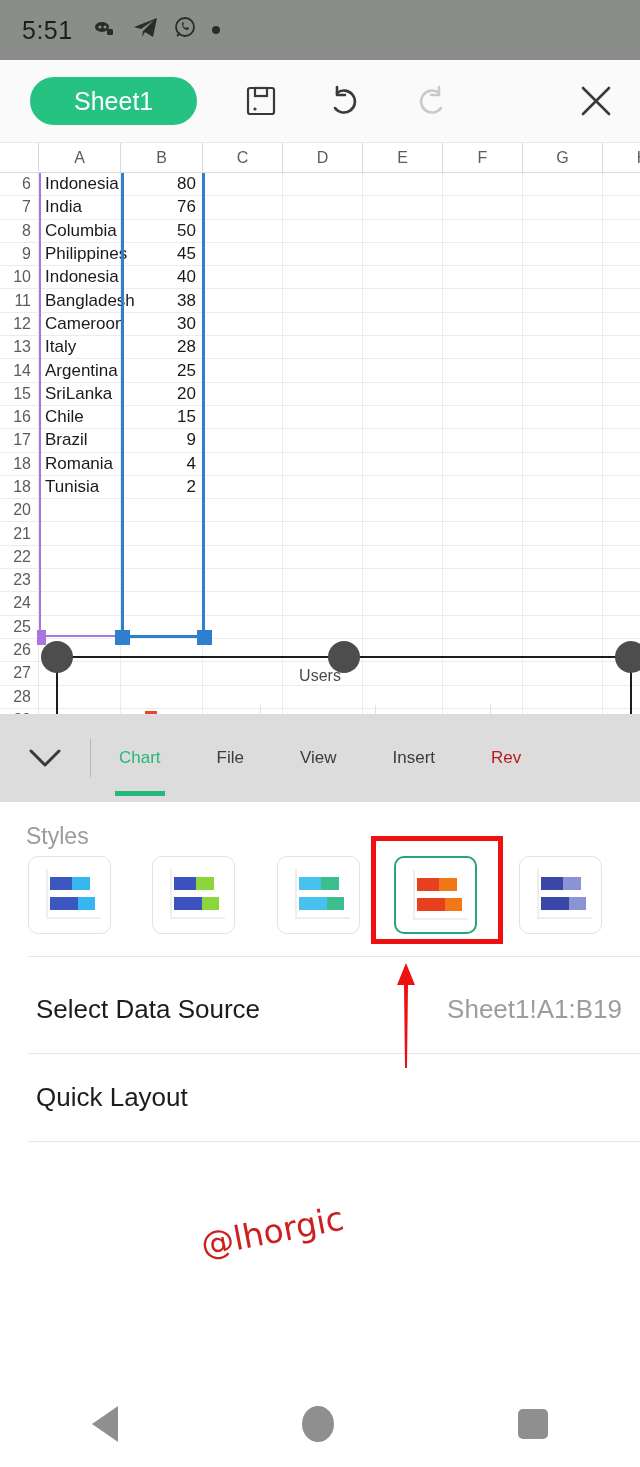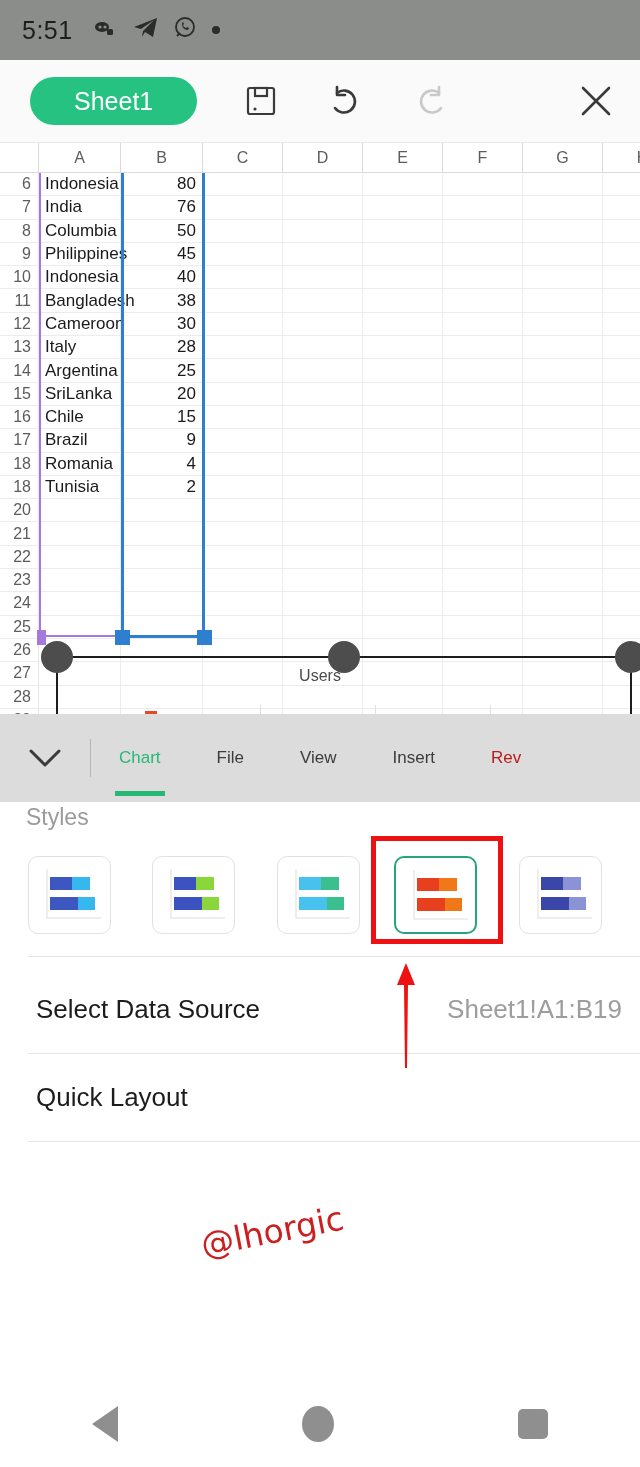--- a/index.html
+++ b/index.html
@@ -100,21 +100,21 @@
   }
   .rb-tab.active { color: #26b877; }
   .rb-tab.faded { color: #b91c1c; }
   .rb-tab.active::after {
     content: ""; position: absolute; bottom: 6px; left: 50%;
     transform: translateX(-50%); width: 50px; height: 5px; background: #26b877;
   }
 
   
   .styles-panel { position: absolute; left: 0; top: 802px; width: 640px; height: 154px; background: #fff; }
-  .styles-label { position: absolute; left: 26px; top: 804px; font-size: 23px; color: #9b9b9b; }
+  .styles-label { position: absolute; left: 26px; top: 823px; font-size: 23px; color: #9b9b9b; }
   .style-row { position: absolute; left: 0; top: 856px; width: 640px; height: 78px; }
   .style-thumb {
     position: absolute; width: 83px; height: 78px;
     border: 1px solid #e2e2e2; border-radius: 10px; background: #fff;
   }
   .style-thumb.selected { border: 2px solid #27a37d; }
   .thumb-axis-v { position: absolute; left: 17px; top: 12px; width: 2px; height: 50px; background: #eeeeee; }
   .thumb-axis-h { position: absolute; left: 17px; top: 60px; width: 55px; height: 2px; background: #eeeeee; }
   .tbar { position: absolute; height: 13px; }
   .sel-highlight {

